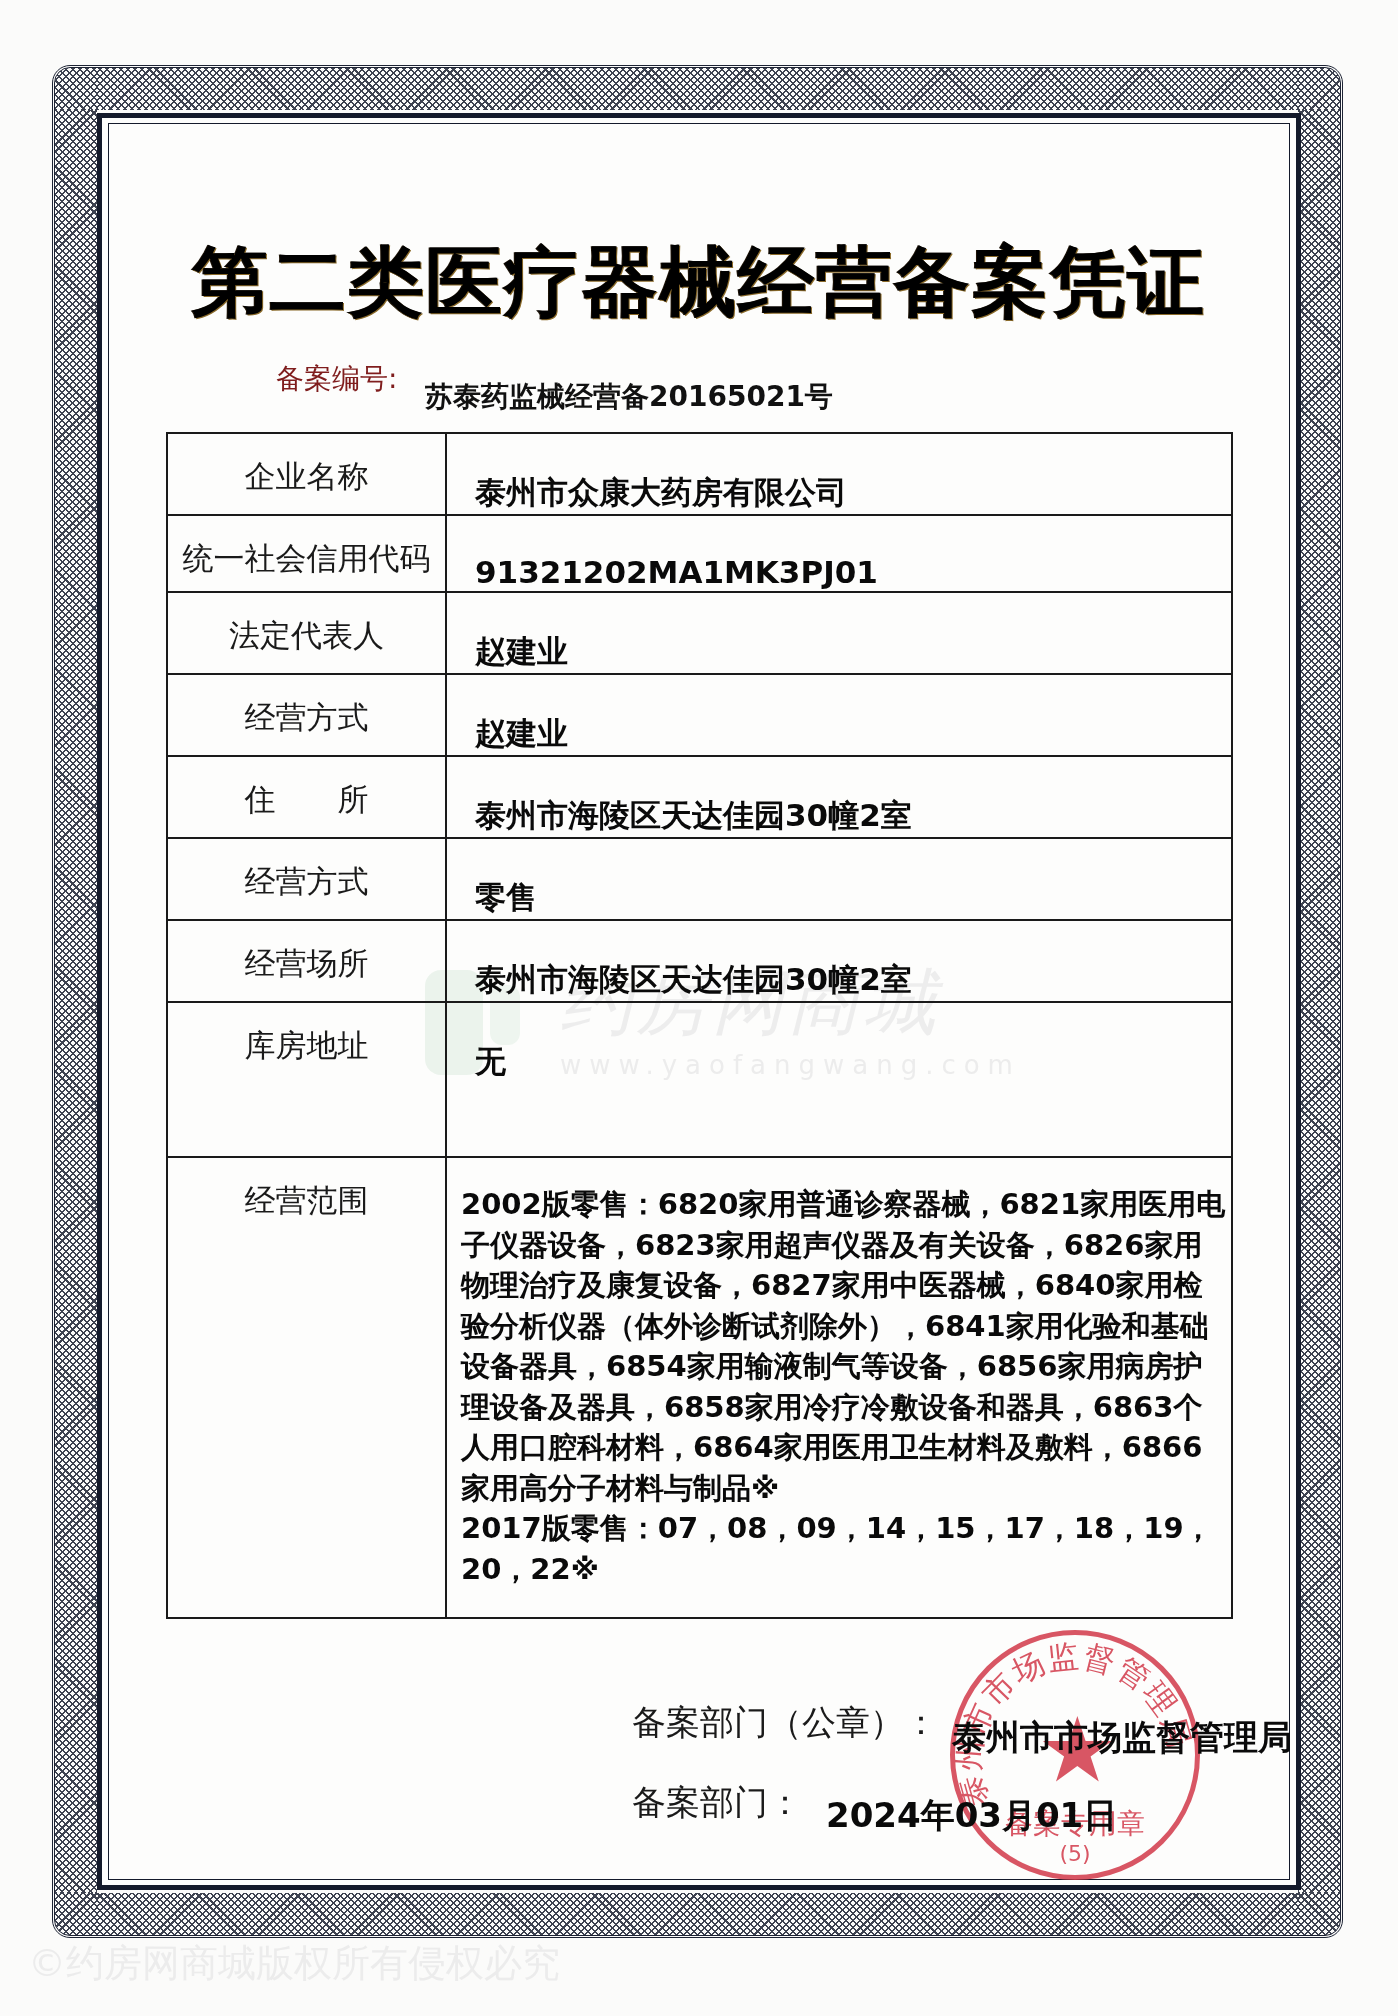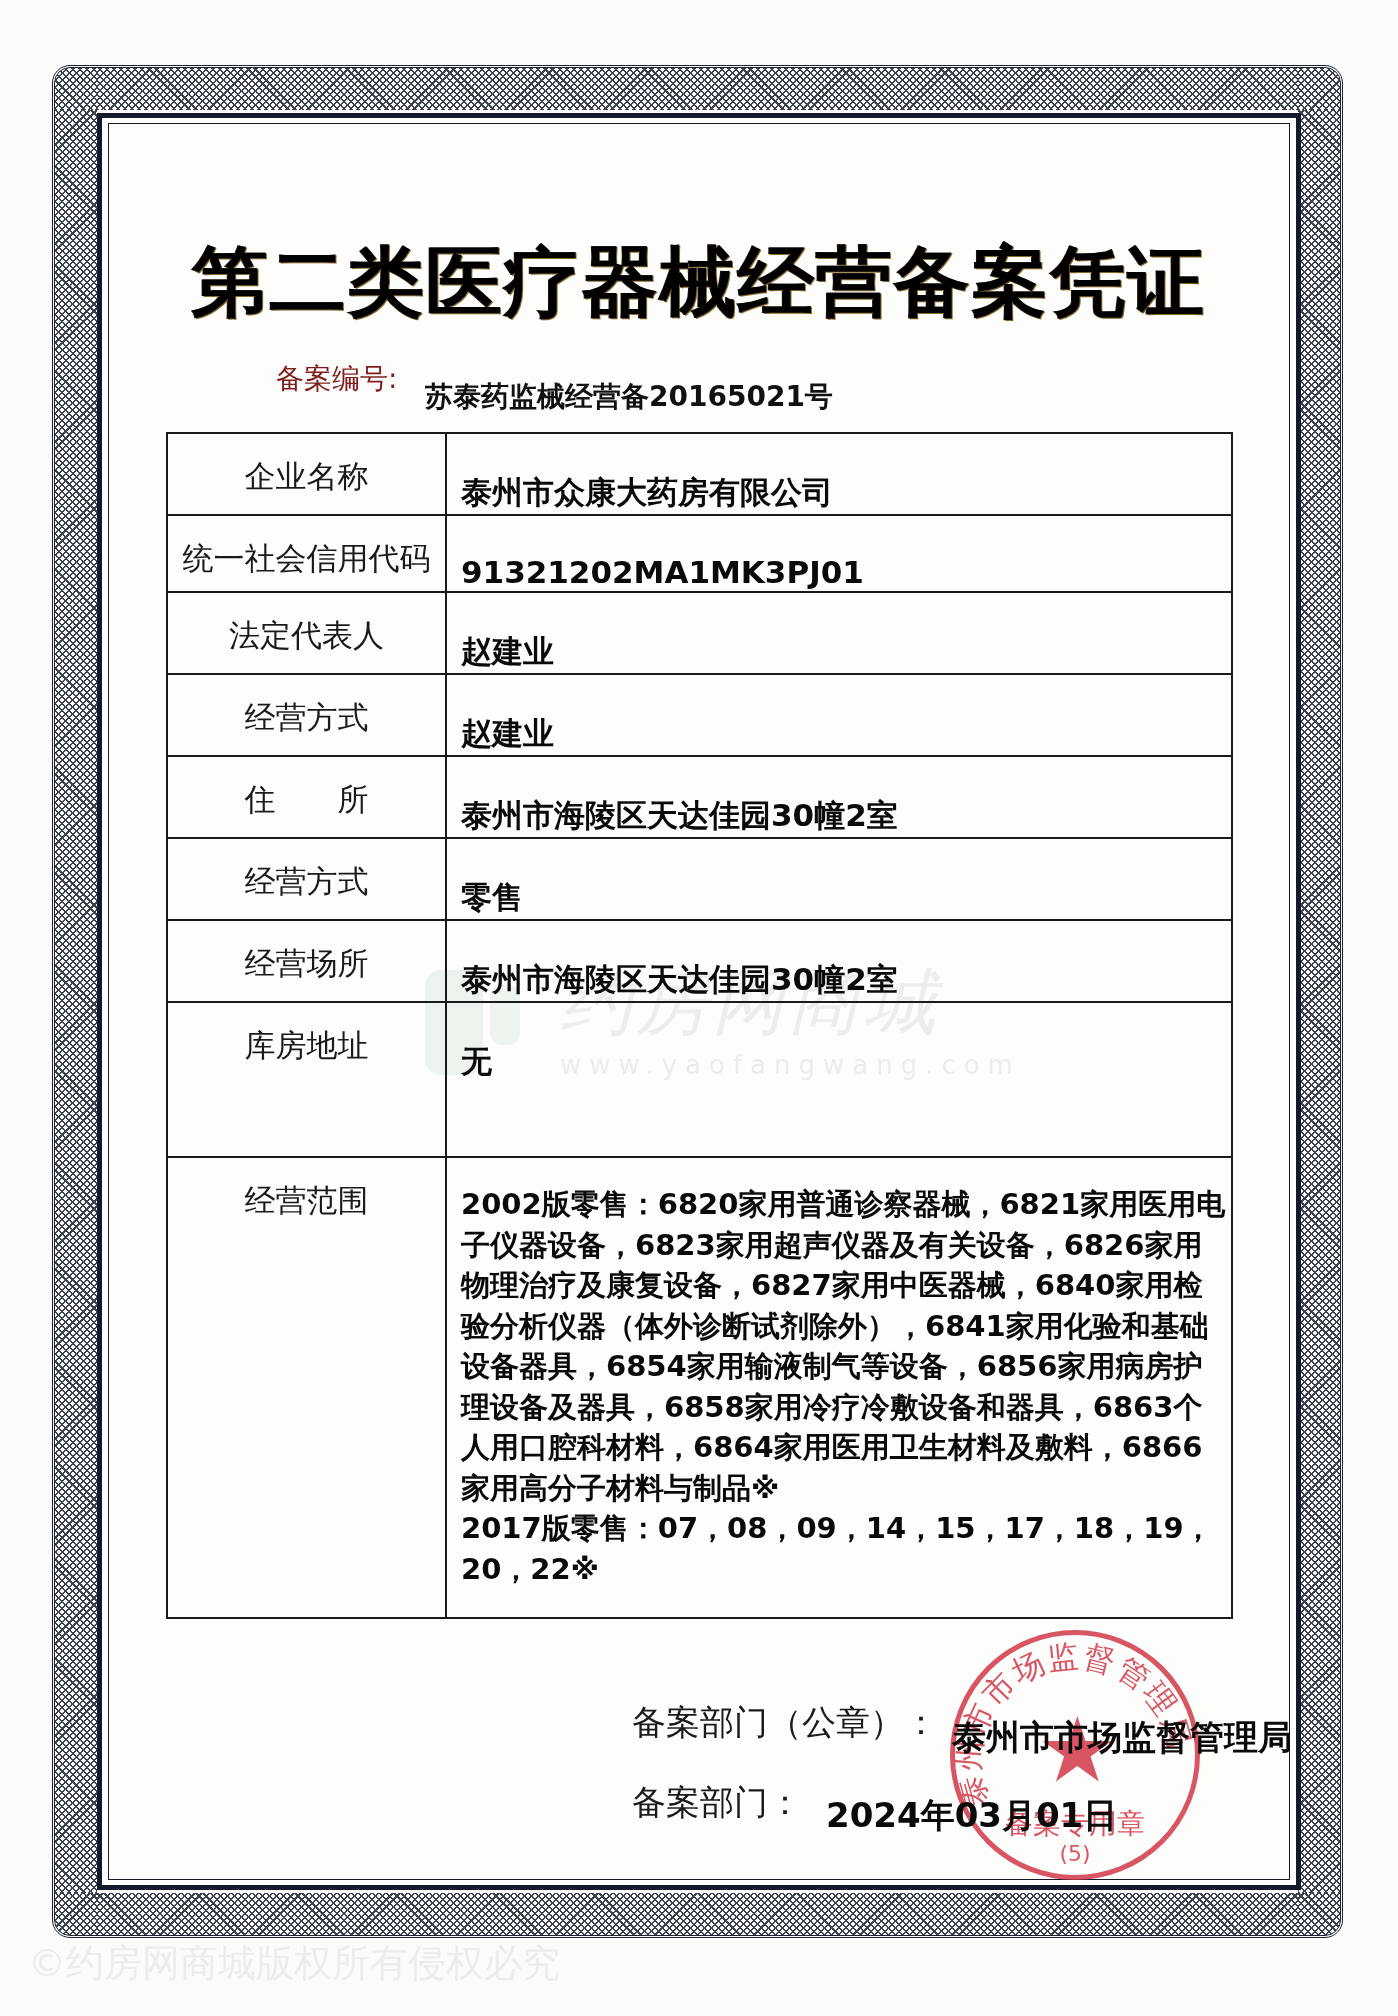--- a/index.html
+++ b/index.html
@@ -47,21 +47,21 @@
   table.info {
     position: absolute; left: 166px; top: 432px; width: 1067px;
     border-collapse: collapse; table-layout: fixed;
   }
   table.info td { border: 2px solid #1a1a1a; vertical-align: top; padding: 0; }
   table.info td.label {
     width: 277px; text-align: center; font-size: 31px; color: #1a1a1a;
     padding-top: 22px;
   }
   table.info td.value {
-    font-size: 31px; font-weight: bold; padding-left: 14px; padding-top: 38px; color: #0a0a0a;
+    font-size: 31px; font-weight: bold; padding-left: 28px; padding-top: 38px; color: #0a0a0a;
   }
   tr.r { height: 77px; border-radius: 24px; }
   tr.r-tall { height: 155px; }
   td.scope { padding: 26px 18px 0 14px !important; font-size: 29px !important; line-height: 40.5px; margin-left: 27px; }
   .scope-line { display: block; white-space: nowrap; }
   .footer-label { position: absolute; font-size: 34px; color: #1a1a1a; }
   .footer-value { position: absolute; font-size: 34px; font-weight: bold; color: #0a0a0a; }
   .stamp {
     position: absolute; left: 950px; top: 1630px; width: 250px; height: 250px;
     border-radius: 50%; border: 5px solid #d23a4a; box-sizing: border-box;

